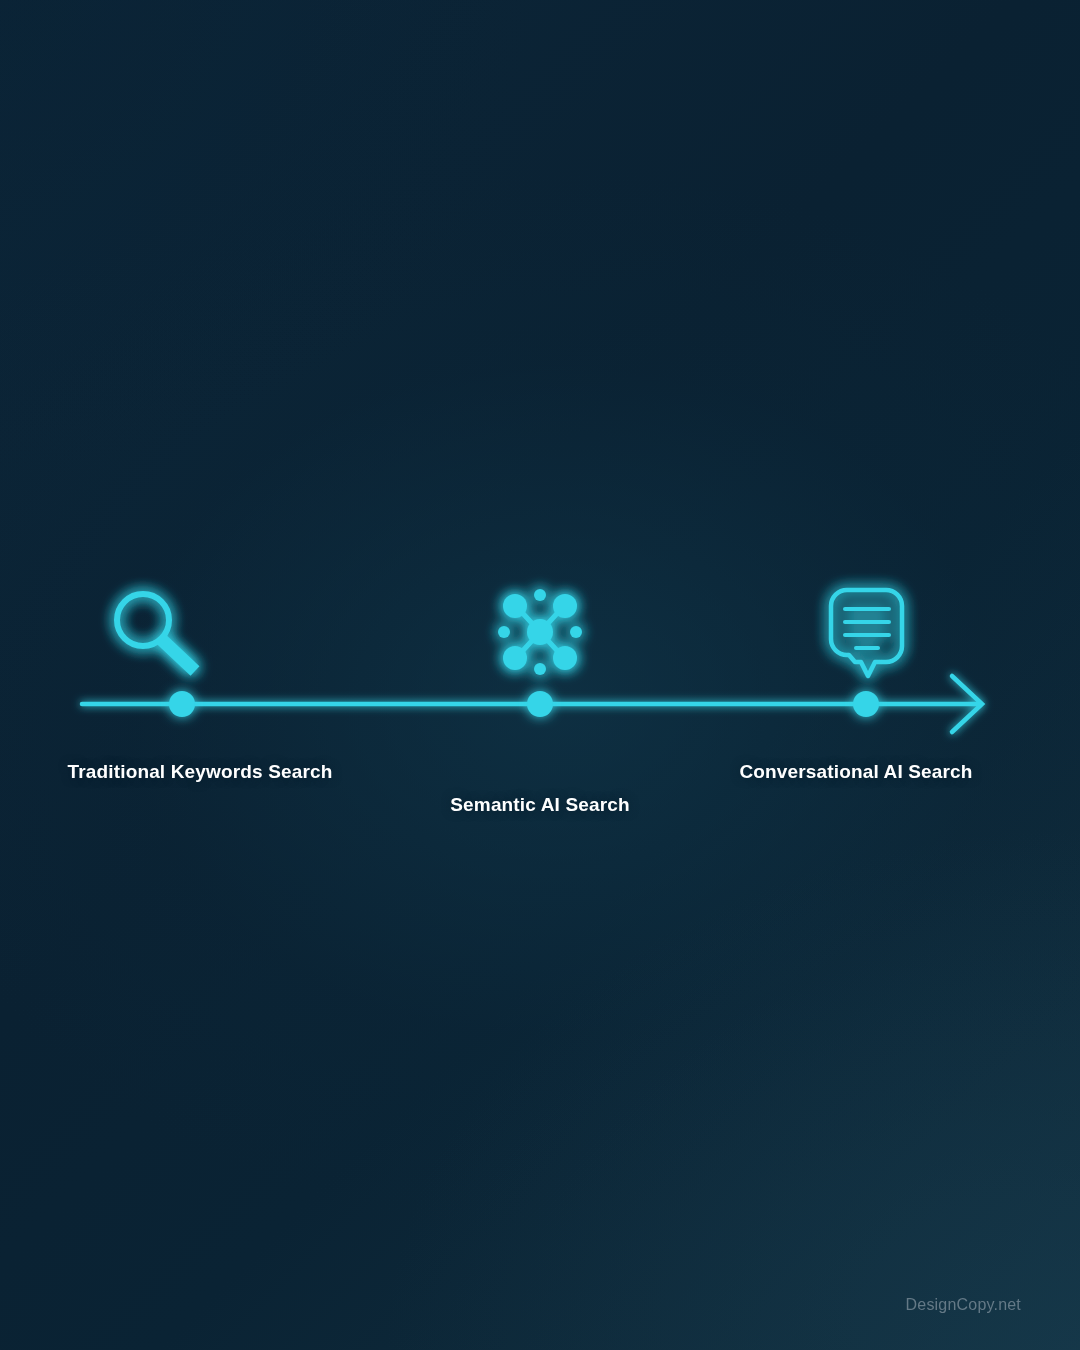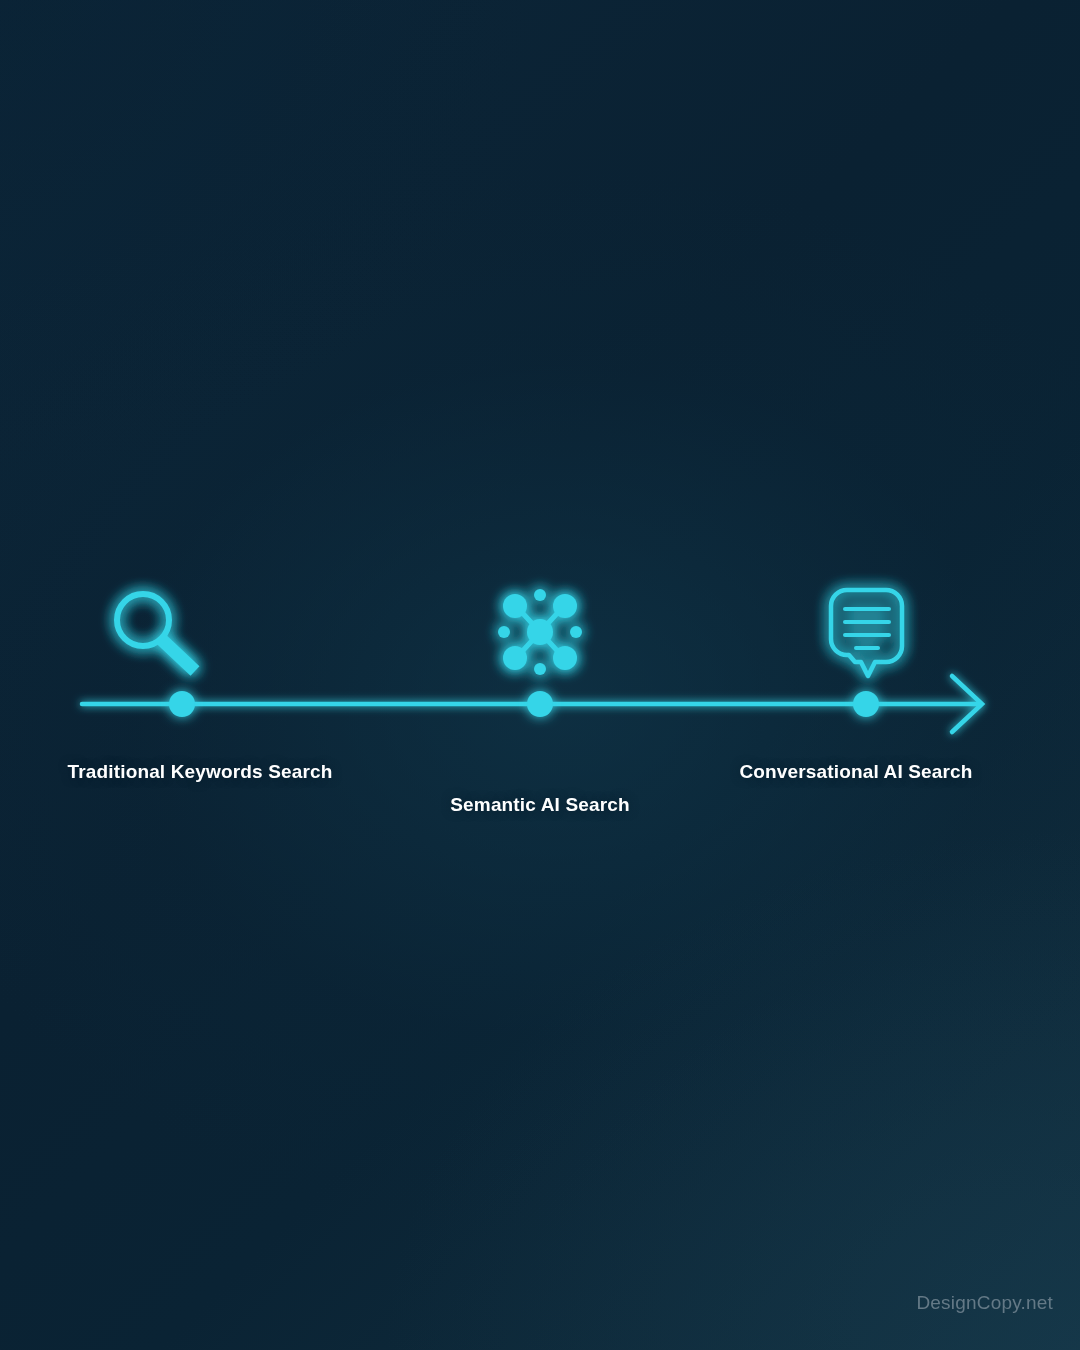--- a/index.html
+++ b/index.html
@@ -48,25 +48,25 @@
     white-space: nowrap;
     transform: translateX(-50%);
     text-shadow: 0 0 10px rgba(8,30,45,0.9);
   }
   #label-0 { left: 200px; top: 761px; }
   #label-1 { left: 540px; top: 760px; margin-top: 34px; }
   #label-2 { left: 856px; top: 761px; }
 
   #watermark {
     position: absolute;
-    right: 27px;
+    right: 59px;
     bottom: 36px;
     color: #6b7f8c;
     font-family: "Liberation Sans", sans-serif;
-    font-size: 19px;
+    font-size: 16px;
     font-weight: normal;
     letter-spacing: 0.2px;
     opacity: 0.92;
   }
 </style>
 </head>
 <body>
 
 <div id="canvas">
 

